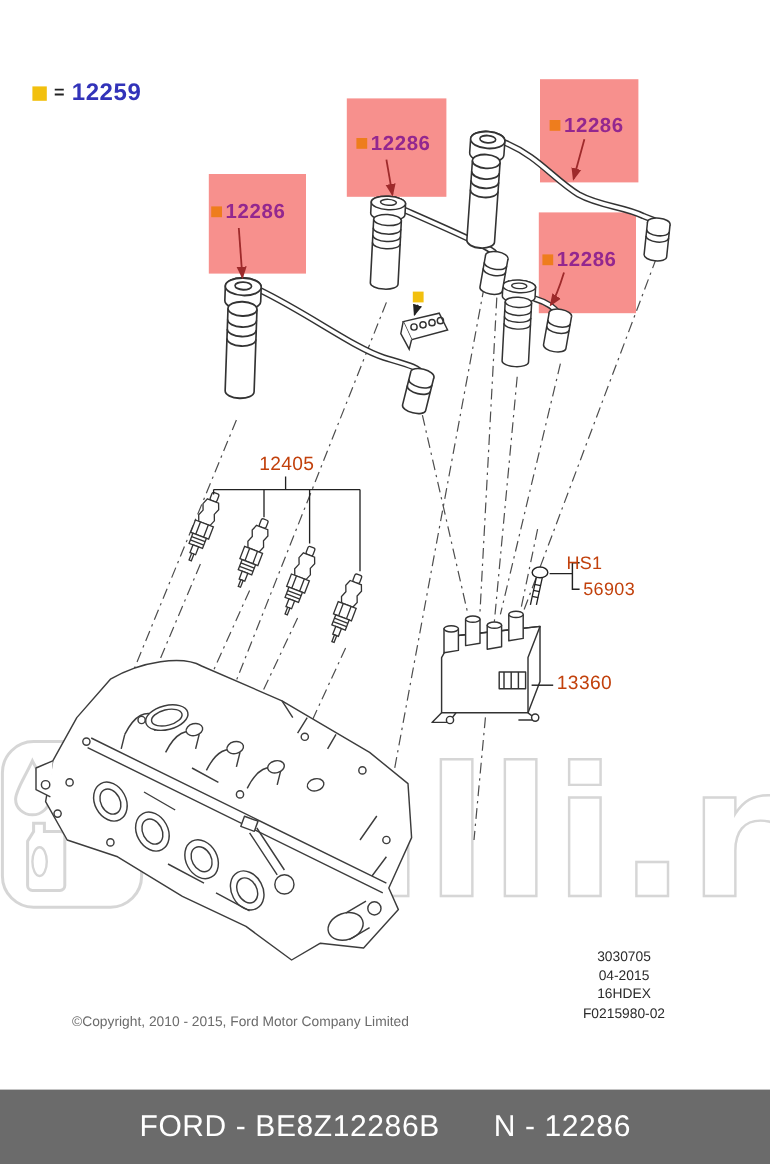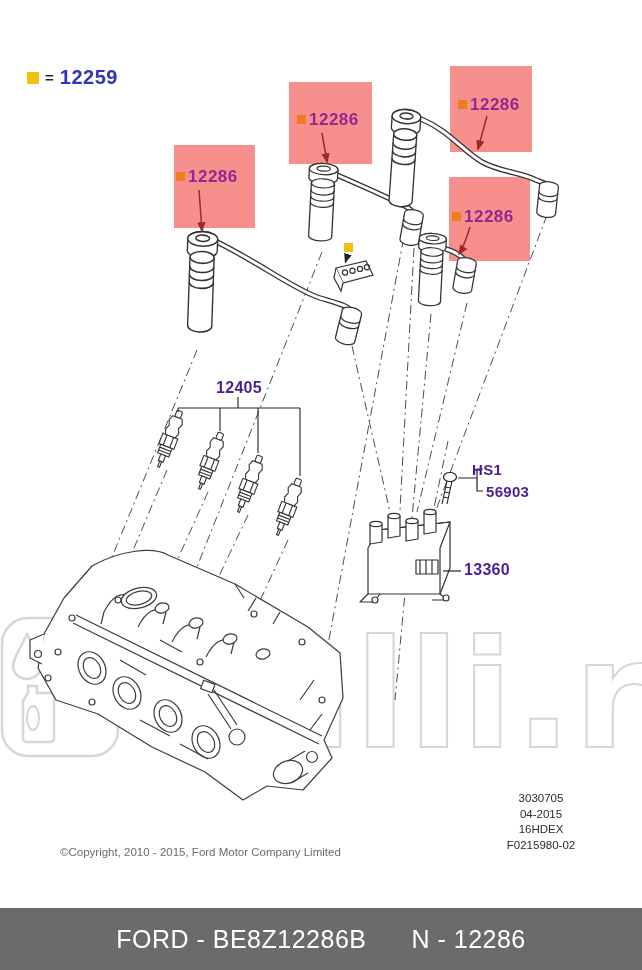--- a/index.html
+++ b/index.html
@@ -7,29 +7,29 @@
     width:642px;height:970px;position:relative;overflow:hidden;
     background:#ffffff;font-family:"Liberation Sans",sans-serif;
   }
   
   .hl{position:absolute;background:#f7908d;z-index:1;}
   
   .plabel{position:absolute;display:flex;align-items:flex-start;gap:3px;z-index:3;}
   .plabel .osq{width:9px;height:9px;background:#ee7d1d;margin-top:5px;flex:0 0 auto;}
   .plabel .ptxt{color:#93278f;font-weight:bold;font-size:17px;line-height:19px;letter-spacing:.5px;}
   
-  .blue{position:absolute;color:#4c1d95;font-weight:bold;font-size:16px;line-height:17px;z-index:3;letter-spacing:.3px;}
+  .blue{position:absolute;color:#c2410c;font-weight:normal;font-size:16px;line-height:17px;z-index:3;letter-spacing:.3px;}
   
   .legend{position:absolute;left:27px;top:66px;display:flex;align-items:center;gap:6px;z-index:3;}
   .legend .ysq{width:12px;height:12px;background:#f2c00e;}
   .legend .eq{color:#222;font-weight:bold;font-size:15px;}
   .legend .num{color:#3233b9;font-weight:bold;font-size:20px;letter-spacing:.5px;}
   .ysq-small{position:absolute;left:344px;top:243px;width:9px;height:9px;background:#f2c00e;z-index:3;}
   svg.layer{position:absolute;left:0;top:0;z-index:2;}
-  .infoblock{position:absolute;left:461px;top:791px;width:160px;text-align:center;
+  .infoblock{position:absolute;left:440px;top:791px;width:160px;text-align:center;
     font-size:11.5px;line-height:15.5px;color:#2b2b2b;z-index:3;}
   .copyright{position:absolute;left:60px;top:846px;width:480px;text-align:left;
     font-size:11.5px;color:#6b6b6b;z-index:3;}
   .footer{position:absolute;left:0;bottom:0;width:642px;height:62px;background:#6b6b6b;
     display:flex;align-items:center;justify-content:center;gap:45px;z-index:5;}
   .footer span{color:#ffffff;font-size:25px;letter-spacing:.5px;}
 </style>
 </head>
 <body>
 

